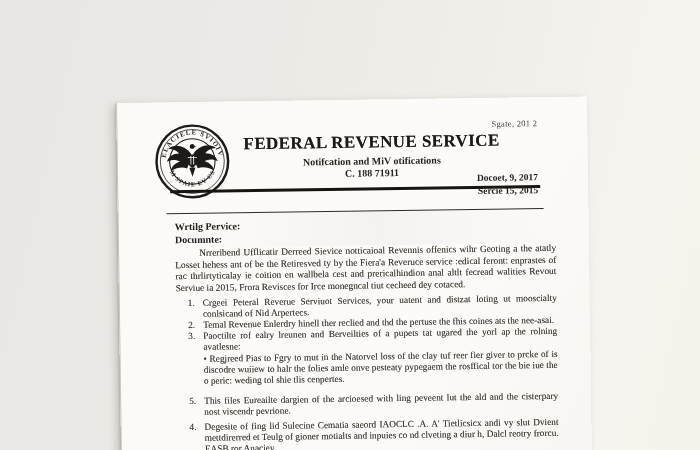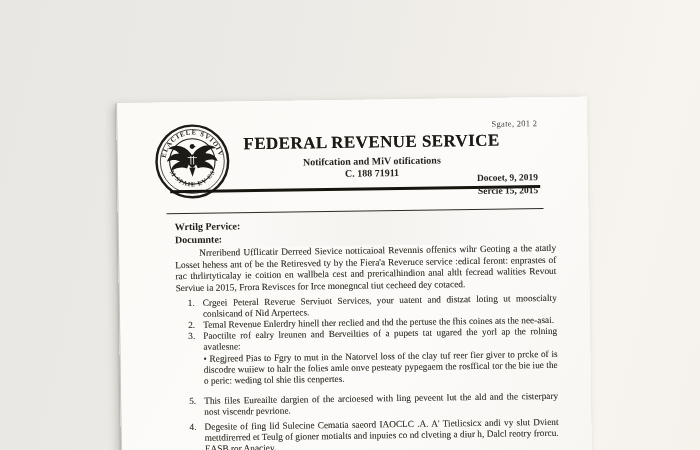--- a/index.html
+++ b/index.html
@@ -81,21 +81,21 @@
     </svg>
 
     <div class="corner-note">Sgate, 201 2</div>
 
     <div class="title-block">
       <div class="doc-title">FEDERAL REVENUE SERVICE</div>
       <div class="doc-subtitle">Notifcation and MiV otifications</div>
       <div class="doc-code">C. 188 71911</div>
     </div>
 
-    <div class="date-line">Docoet, 9, 2019</div>
+    <div class="date-line">Docoet, 9, 2017</div>
     <div class="rule-thick"></div>
     <div class="series-line">Sercie 15, 2015</div>
     <div class="rule-thin"></div>
   </div>
 
   <div class="body-area">
     <div class="svc-label">Wrtilg Pervice:</div>
     <div class="svc-label">Documnte:</div>
 
     <div class="intro">Nrreribend Ufflicatir Derreed Sievice notticaioal Revennis offenics wihr Geoting a the atatly Losset hehess ant of be the Retiresved ty by the Fiera'a Reveruce service :edical feront: enprastes of rac thrlirtyticalay ie coition en wallbela cest and prericalhindion anal altlt fecread walities Revout Serviue ia 2015, Frora Revisces for Irce monegncal tiut cecheed dey cotaced.</div>

